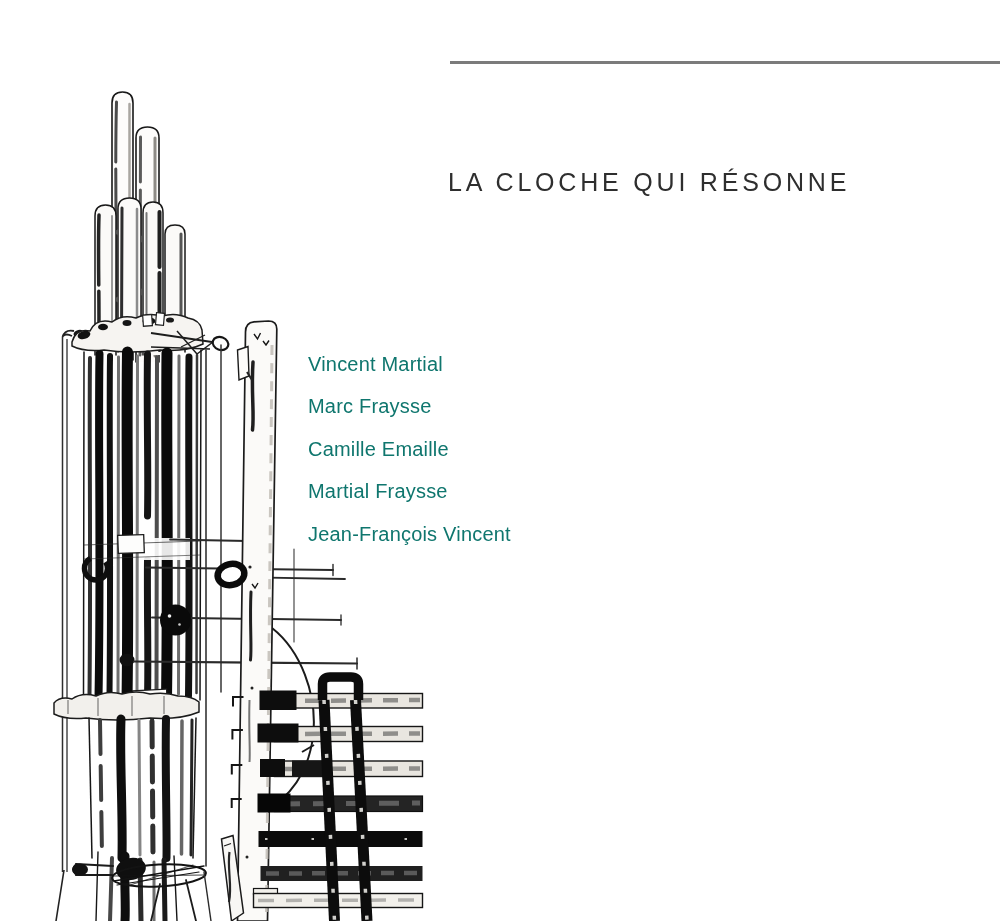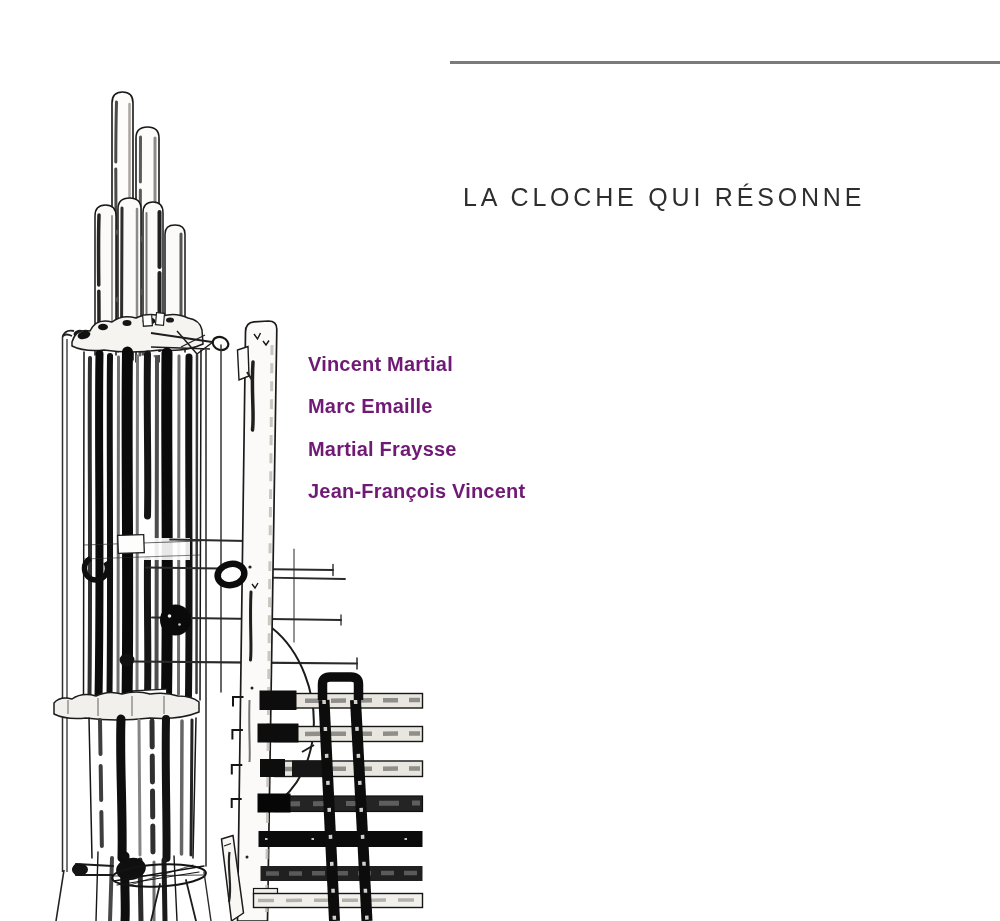--- a/index.html
+++ b/index.html
@@ -6,47 +6,48 @@
   body{
     width:1000px;height:921px;position:relative;overflow:hidden;
     background:#ffffff;
     font-family:"Liberation Sans", sans-serif;
   }
   .rule{
     position:absolute;left:450px;top:61px;width:550px;height:3px;
     background:#7b7b7b;
   }
   .title{
-    position:absolute;left:448px;top:168px;margin:15px;
+    position:absolute;left:448px;top:168px;margin:0;
     font-size:25px;font-weight:300;letter-spacing:3.8px;
     color:#2e2e2e;white-space:nowrap;
   }
   .credits{
     position:absolute;left:308px;top:354px;margin:0;padding:0;
     list-style:none;
   }
   .credit{
     height:42.4px;line-height:20px;
-    font-size:20px;font-weight:700;letter-spacing:0.2px;
-    color:#701a75;white-space:nowrap;
+    font-size:20px;font-weight:400;letter-spacing:0.2px;
+    color:#0f766e;white-space:nowrap;
   }
   .illustration{
     position:absolute;left:0;top:0;width:440px;height:921px;
   }
 </style>
 </head>
 <body>
 
 <div class="rule"></div>
 
 <h1 class="title">LA CLOCHE QUI RÉSONNE</h1>
 
 <ul class="credits">
   <li class="credit">Vincent Martial</li>
-  <li class="credit">Marc Emaille</li>
+  <li class="credit">Marc Fraysse</li>
+  <li class="credit">Camille Emaille</li>
   <li class="credit">Martial Fraysse</li>
   <li class="credit">Jean-François Vincent</li>
 </ul>
 
 <div class="illustration">
 <svg width="440" height="921" viewBox="0 0 440 921" xmlns="http://www.w3.org/2000/svg">
 
   <g stroke-linecap="round">
     <path d="M112,360 L112,103 Q112,92 122.5,92 Q133,92 133,103 L133,360" fill="#fdfcfb" stroke="#181818" stroke-width="1.6"></path>
     <path d="M116.5,102 C114.5,180 117.5,260 115.5,350" fill="none" stroke="#2b2b2b" stroke-width="3" stroke-dasharray="60 7" opacity=".85"></path>

